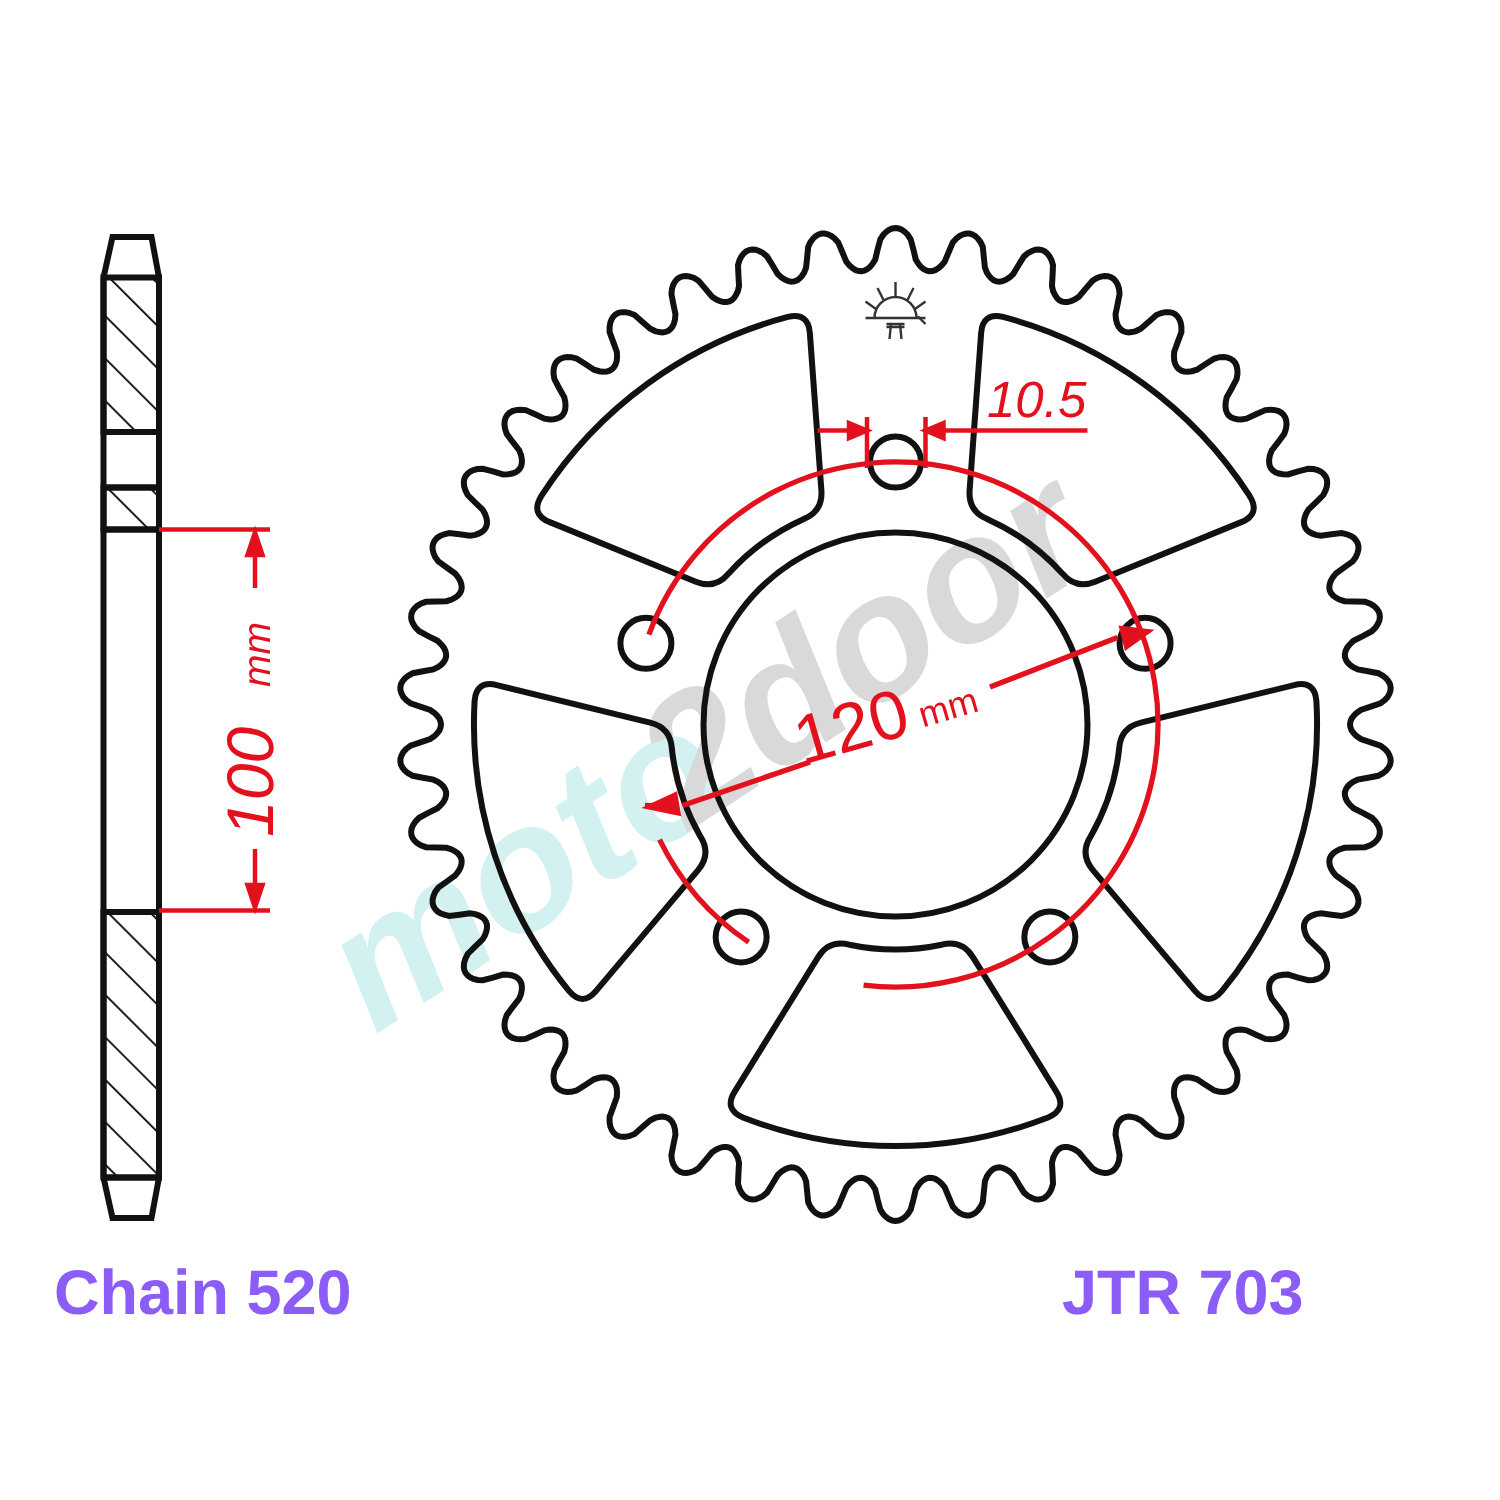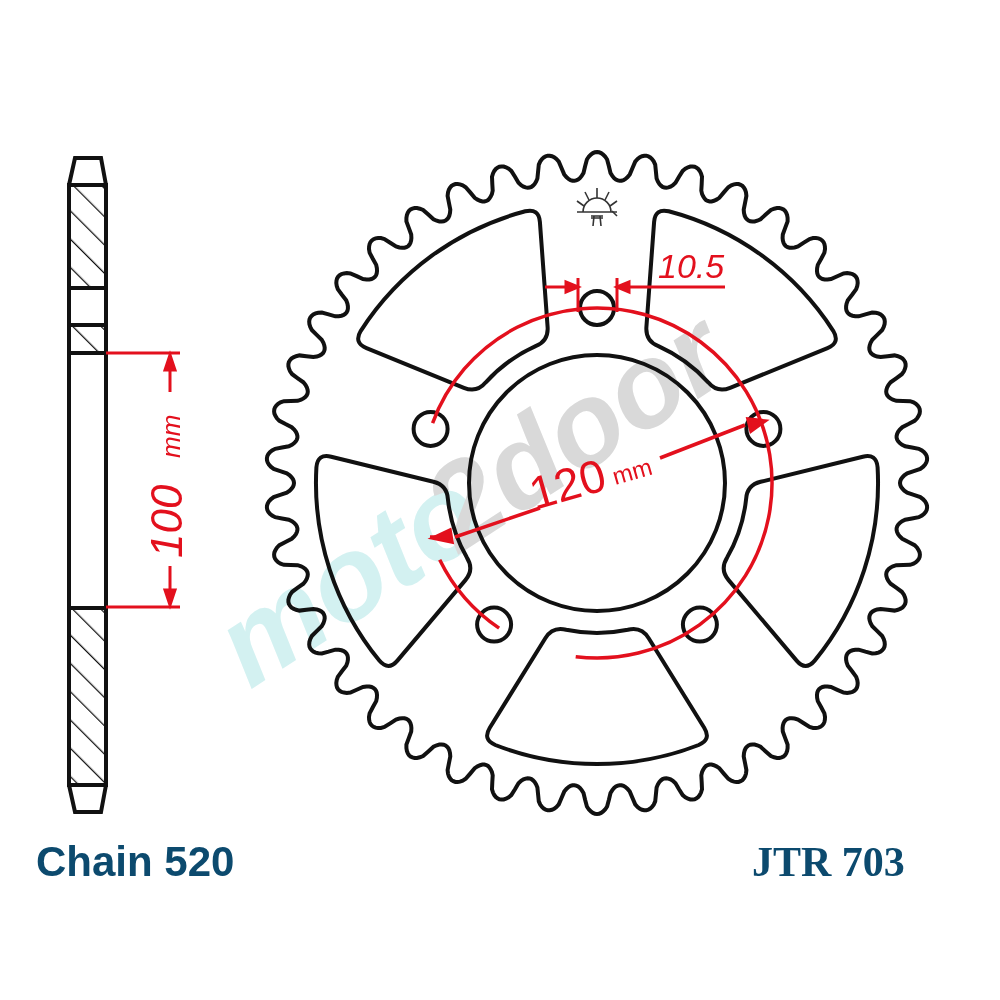--- a/index.html
+++ b/index.html
@@ -1,18 +1,18 @@
 <!DOCTYPE html>
 <html><head>
 <meta charset="utf-8">
 <style>
   html,body{margin:0;padding:0;background:#ffffff;}
   body{width:1000px;height:1000px;position:relative;overflow:hidden;font-family:"Liberation Sans",sans-serif;}
   svg{position:absolute;left:0;top:0;}
-  .label{position:absolute;font-family:"Liberation Sans",sans-serif;font-weight:bold;color:#0c4a6e;font-size:42px;letter-spacing:0px;}
+  .label{position:absolute;font-family:"Liberation Sans",sans-serif;font-weight:bold;color:#8b5cf6;font-size:42px;letter-spacing:0px;}
 </style>
 </head>
 <body>
 
 <svg id="drawing" width="1000" height="1000" viewBox="0 0 1000 1000">
 
   <g transform="translate(250,690) rotate(-33)">
     <text x="0" y="0" font-family="Liberation Sans, sans-serif" font-weight="bold" font-style="italic" font-size="118" fill="#d3f1f1">moto</text>
     <text x="250" y="0" font-family="Liberation Sans, sans-serif" font-weight="bold" font-style="italic" font-size="118" fill="#d9d9d9">2door</text>
   </g>
@@ -105,13 +105,13 @@
     <line x1="617" y1="278" x2="617" y2="312"></line>
     <line x1="545" y1="287" x2="570" y2="287"></line>
     <line x1="625" y1="287" x2="725" y2="287"></line>
     <path d="M578,287 L566,282 L566,292 Z" fill="#e3101d"></path>
     <path d="M617,287 L629,282 L629,292 Z" fill="#e3101d"></path>
   </g>
   <text x="658" y="278" font-family="Liberation Sans, sans-serif" font-style="italic" font-size="34" fill="#e3101d">10.5</text>
 </svg>
 
 <div class="label" style="left:36px;top:838px;">Chain 520</div>
-<div class="label" style="left:752px;top:838px;font-family:Liberation Serif, serif;">JTR 703</div>
+<div class="label" style="left:708px;top:838px;">JTR 703</div>
 
 </body></html>

